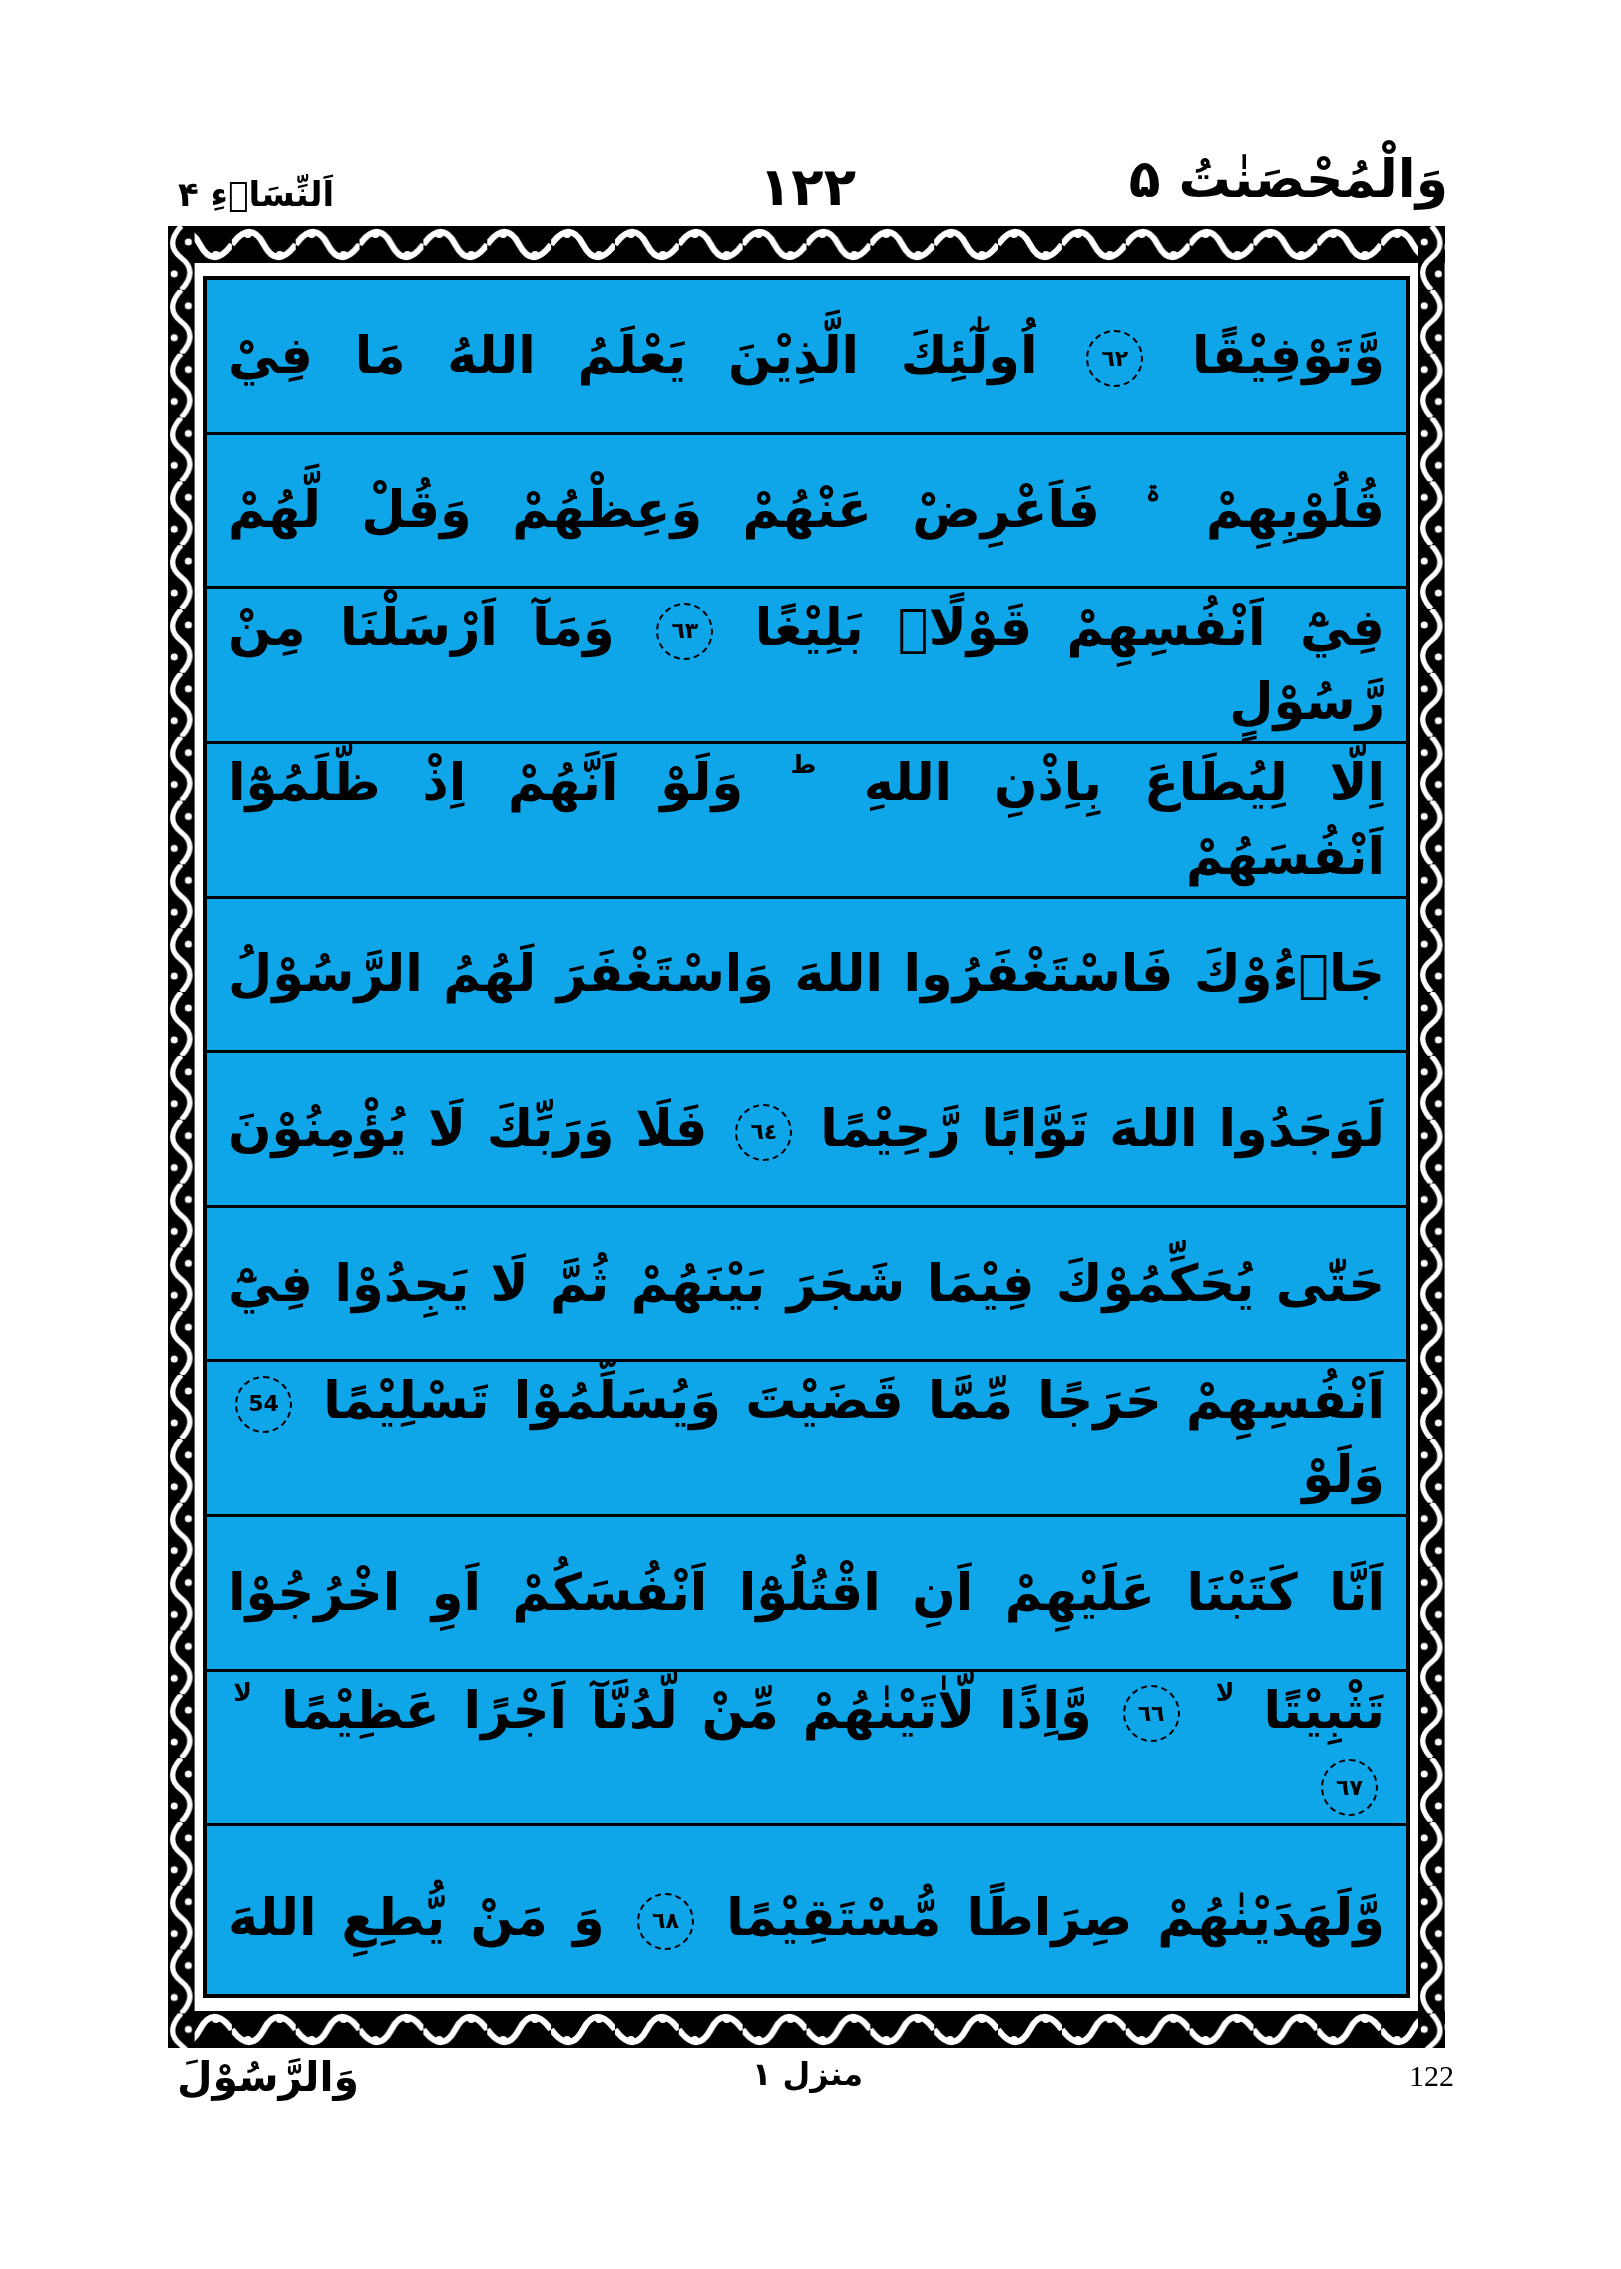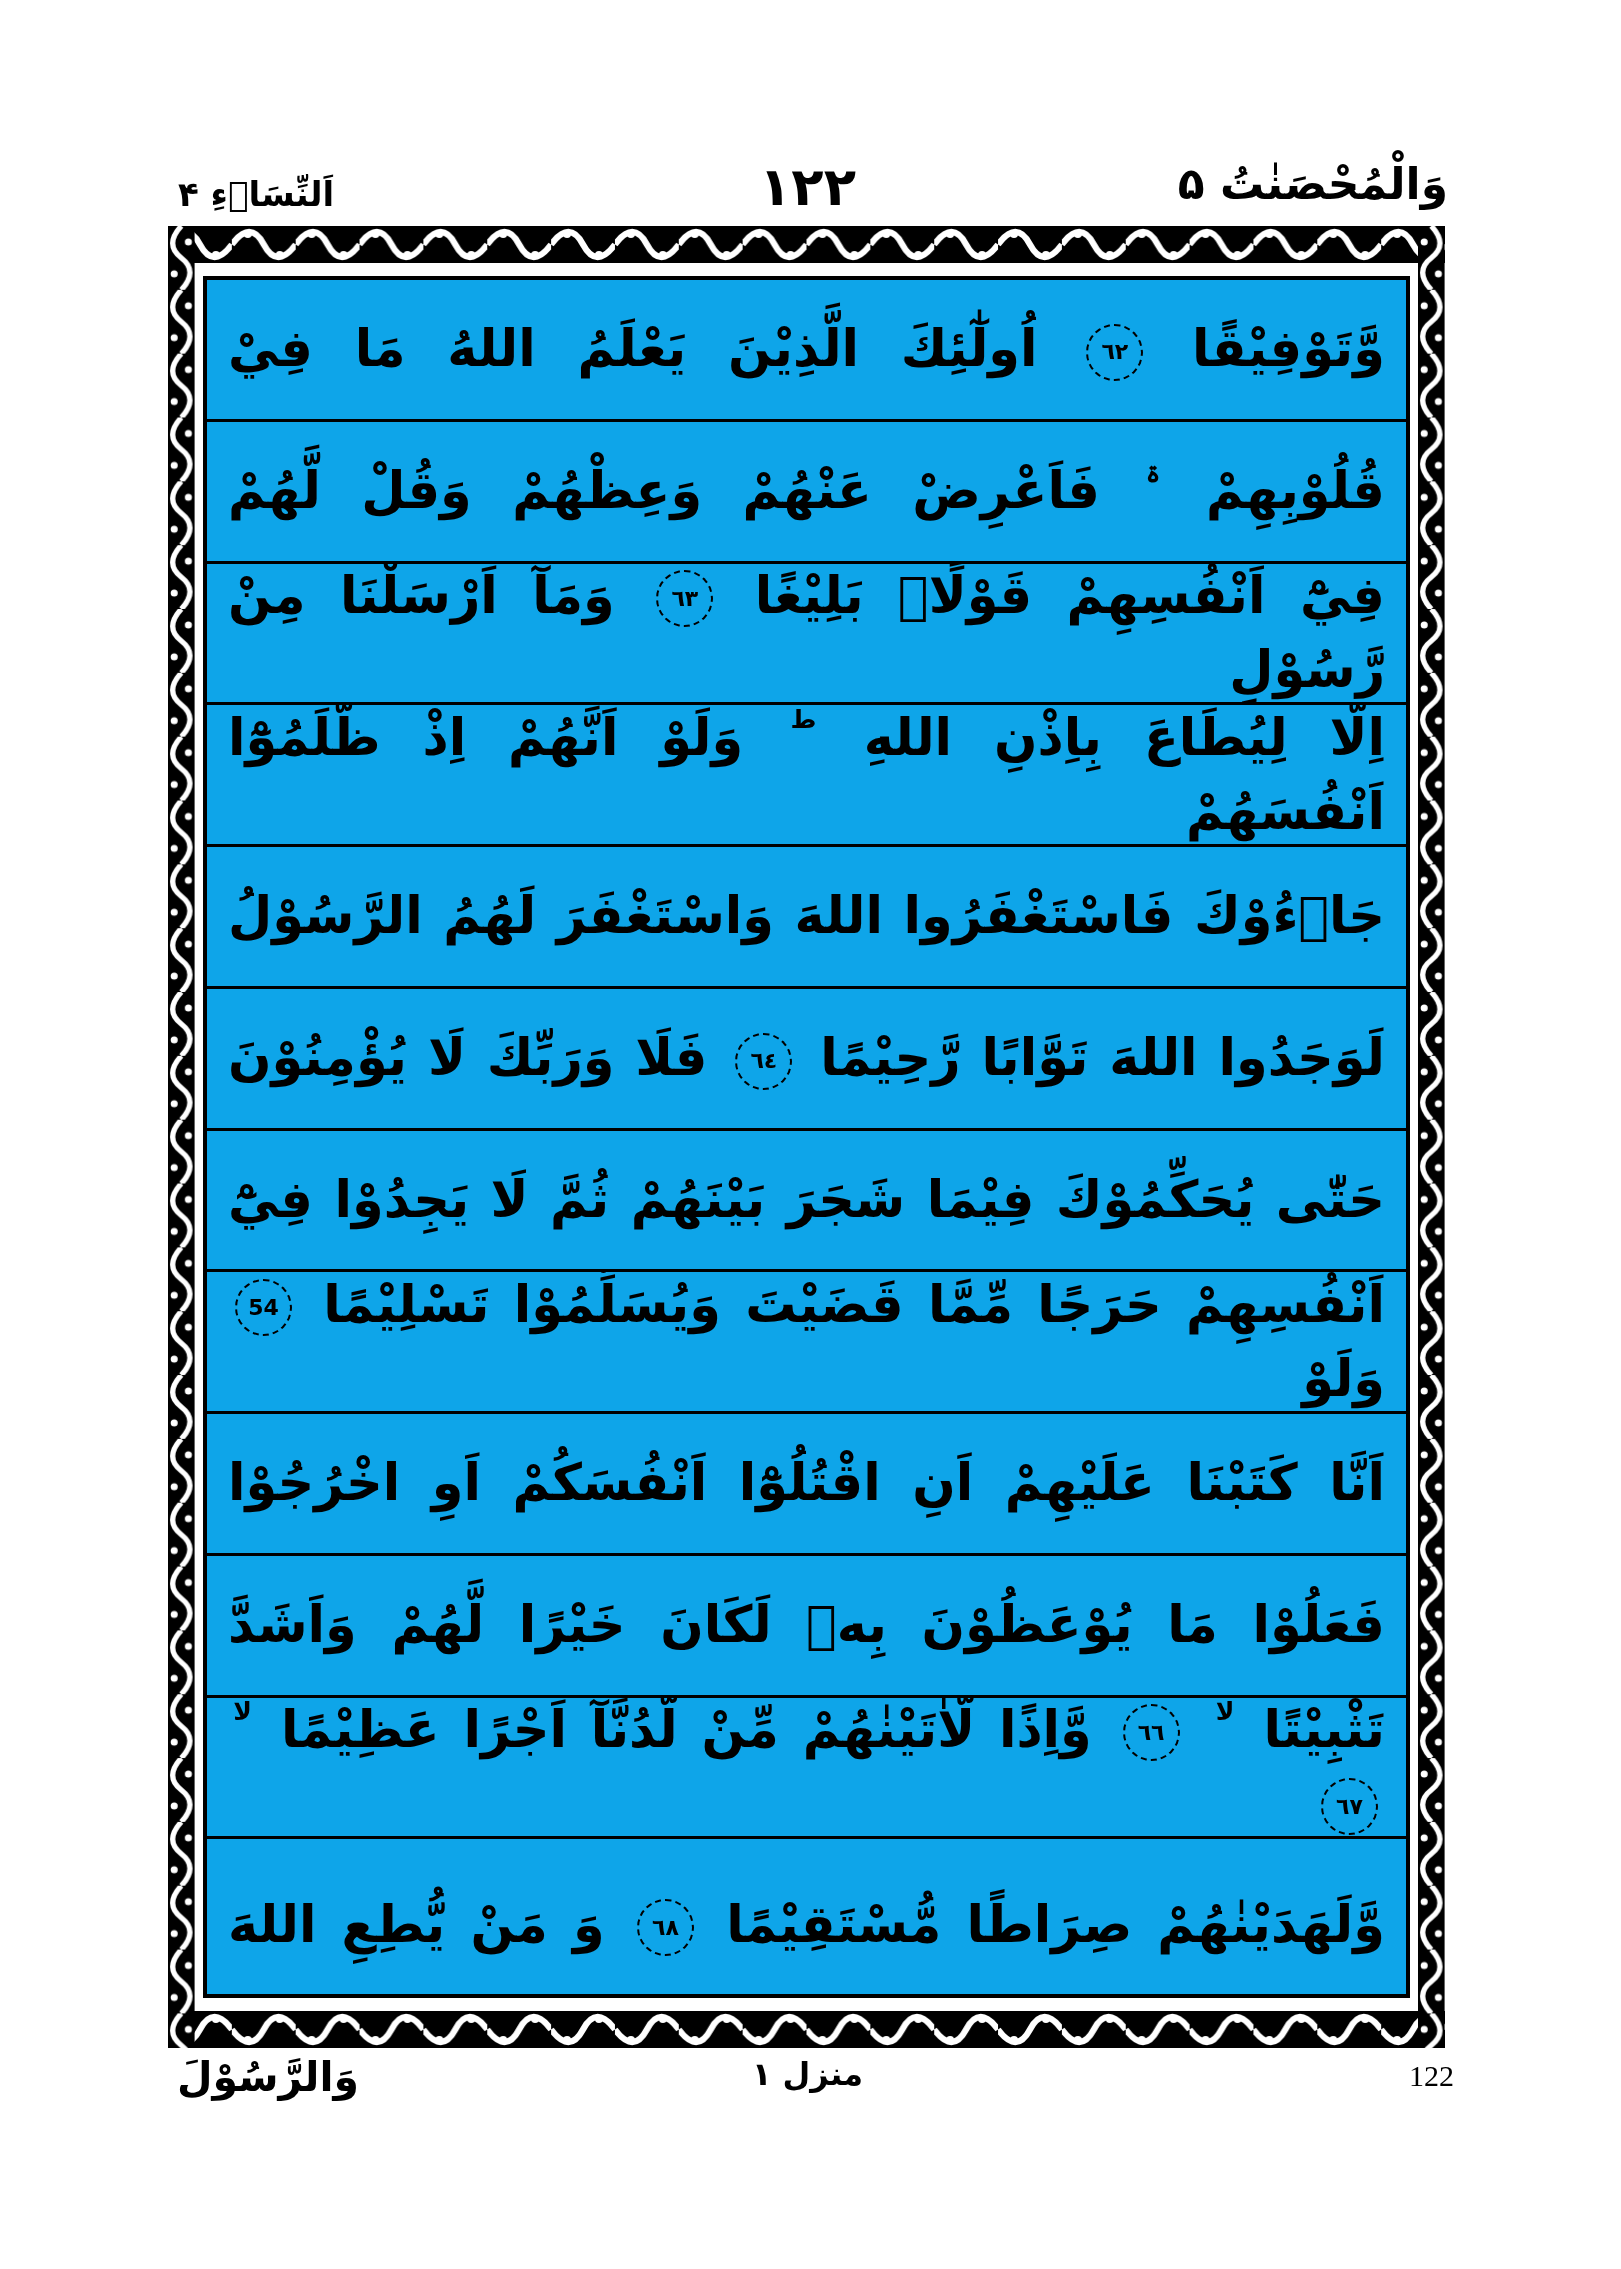--- a/index.html
+++ b/index.html
@@ -4,21 +4,21 @@
 <style>
   html,body{margin:0;padding:0;background:#ffffff;}
   body{
     width:1622px;height:2270px;position:relative;overflow:hidden;
     font-family:"DejaVu Sans",sans-serif;color:#000;
   }
   
   .hdr{position:absolute;font-weight:bold;white-space:nowrap;direction:rtl;}
   .hdr-left{left:178px;top:174px;font-size:34px;}
   .hdr-center{left:630px;top:156px;width:355px;text-align:center;font-size:53px;letter-spacing:3.5px;}
-  .hdr-right{right:174px;top:158px;font-size:44px;margin-left:8px;}
+  .hdr-right{right:174px;top:149px;font-size:52px;margin-left:8px;}
   
   .ftr{position:absolute;font-weight:bold;white-space:nowrap;direction:rtl;}
   .ftr-catchword{left:177px;top:2053px;font-size:41px;}
   .ftr-manzil{left:630px;top:2055px;width:355px;text-align:center;font-size:32px;}
   .ftr-pagenum{right:168px;top:2059px;font-size:30px;font-weight:normal;
                font-family:"Liberation Serif",serif;direction:ltr;}
   
   .frame{position:absolute;left:168px;top:226px;width:1277px;height:1822px;}
   .band{position:absolute;display:block;}
   .band-top{left:0;top:0;}
@@ -130,23 +130,20 @@
       <div class="qrow">
         <div class="qline" dir="rtl" lang="ar"><span class="qt">حَتّٰى يُحَكِّمُوْكَ فِيْمَا شَجَرَ بَيْنَهُمْ ثُمَّ لَا يَجِدُوْا فِيْٓ</span></div>
       </div>
       <div class="qrow">
         <div class="qline" dir="rtl" lang="ar"><span class="qt">اَنْفُسِهِمْ حَرَجًا مِّمَّا قَضَيْتَ وَيُسَلِّمُوْا تَسْلِيْمًا</span> <span class="am">54</span> <span class="qt">وَلَوْ</span></div>
       </div>
       <div class="qrow">
         <div class="qline" dir="rtl" lang="ar"><span class="qt">اَنَّا كَتَبْنَا عَلَيْهِمْ اَنِ اقْتُلُوْٓا اَنْفُسَكُمْ اَوِ اخْرُجُوْا</span></div>
       </div>
       <div class="qrow">
-        <div class="qline" dir="rtl" lang="ar"><span class="qt">فَعَلُوْا مَا يُوْعَظُوْنَ بِهٖ لَكَانَ خَيْرًا لَّهُمْ وَاَشَدَّ</span></div>
-      </div>
-      <div class="qrow">
         <div class="qline" dir="rtl" lang="ar"><span class="qt">تَثْبِيْتًا</span> <span class="wm">لا</span> <span class="am">٦٦</span> <span class="qt">وَّاِذًا لَّاٰتَيْنٰهُمْ مِّنْ لَّدُنَّآ اَجْرًا عَظِيْمًا</span> <span class="wm">لا</span> <span class="am">٦٧</span></div>
       </div>
       <div class="qrow">
         <div class="qline" dir="rtl" lang="ar"><span class="qt">وَّلَهَدَيْنٰهُمْ صِرَاطًا مُّسْتَقِيْمًا</span> <span class="am">٦٨</span> <span class="qt">وَ مَنْ يُّطِعِ اللهَ</span></div>
       </div>
     </div>
 </div>
 
 <div class="ftr ftr-catchword">وَالرَّسُوْلَ</div>
 <div class="ftr ftr-manzil">منزل ١</div>

